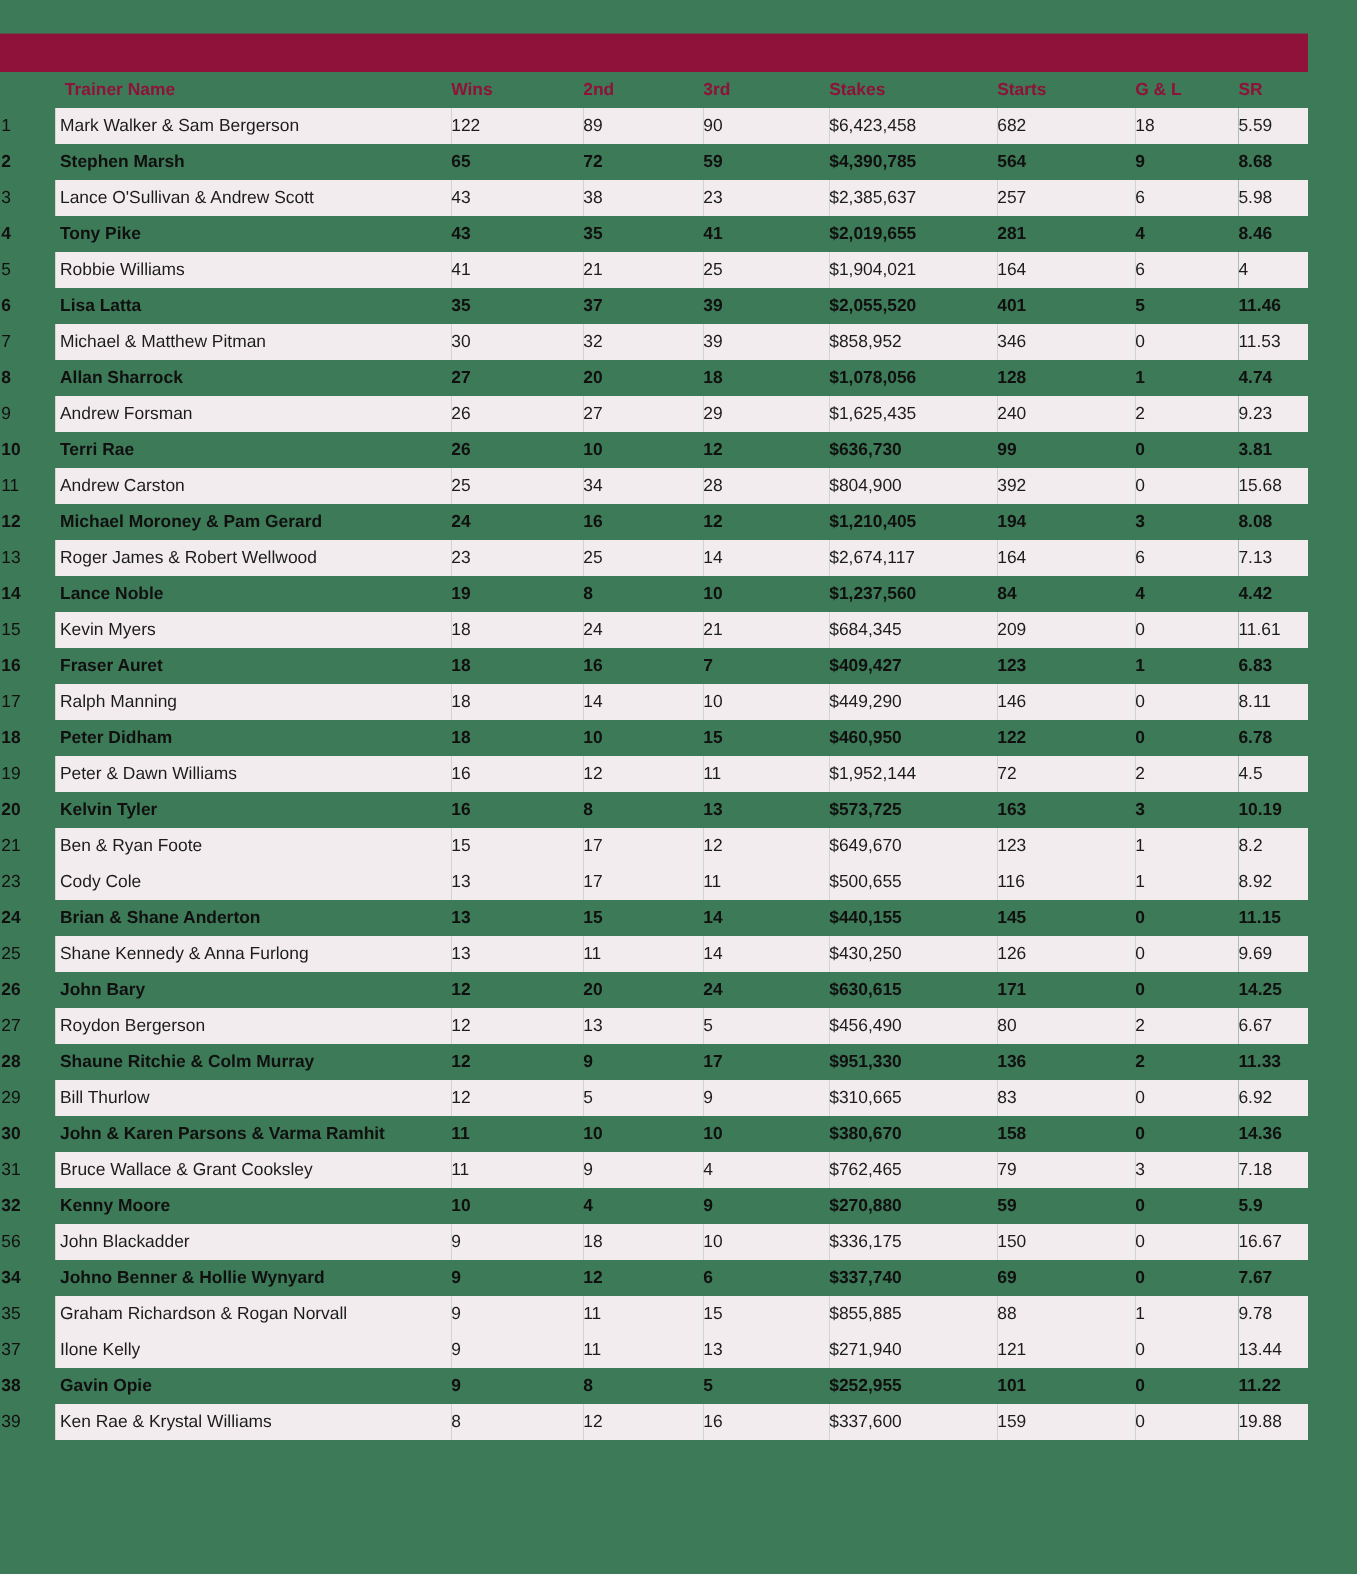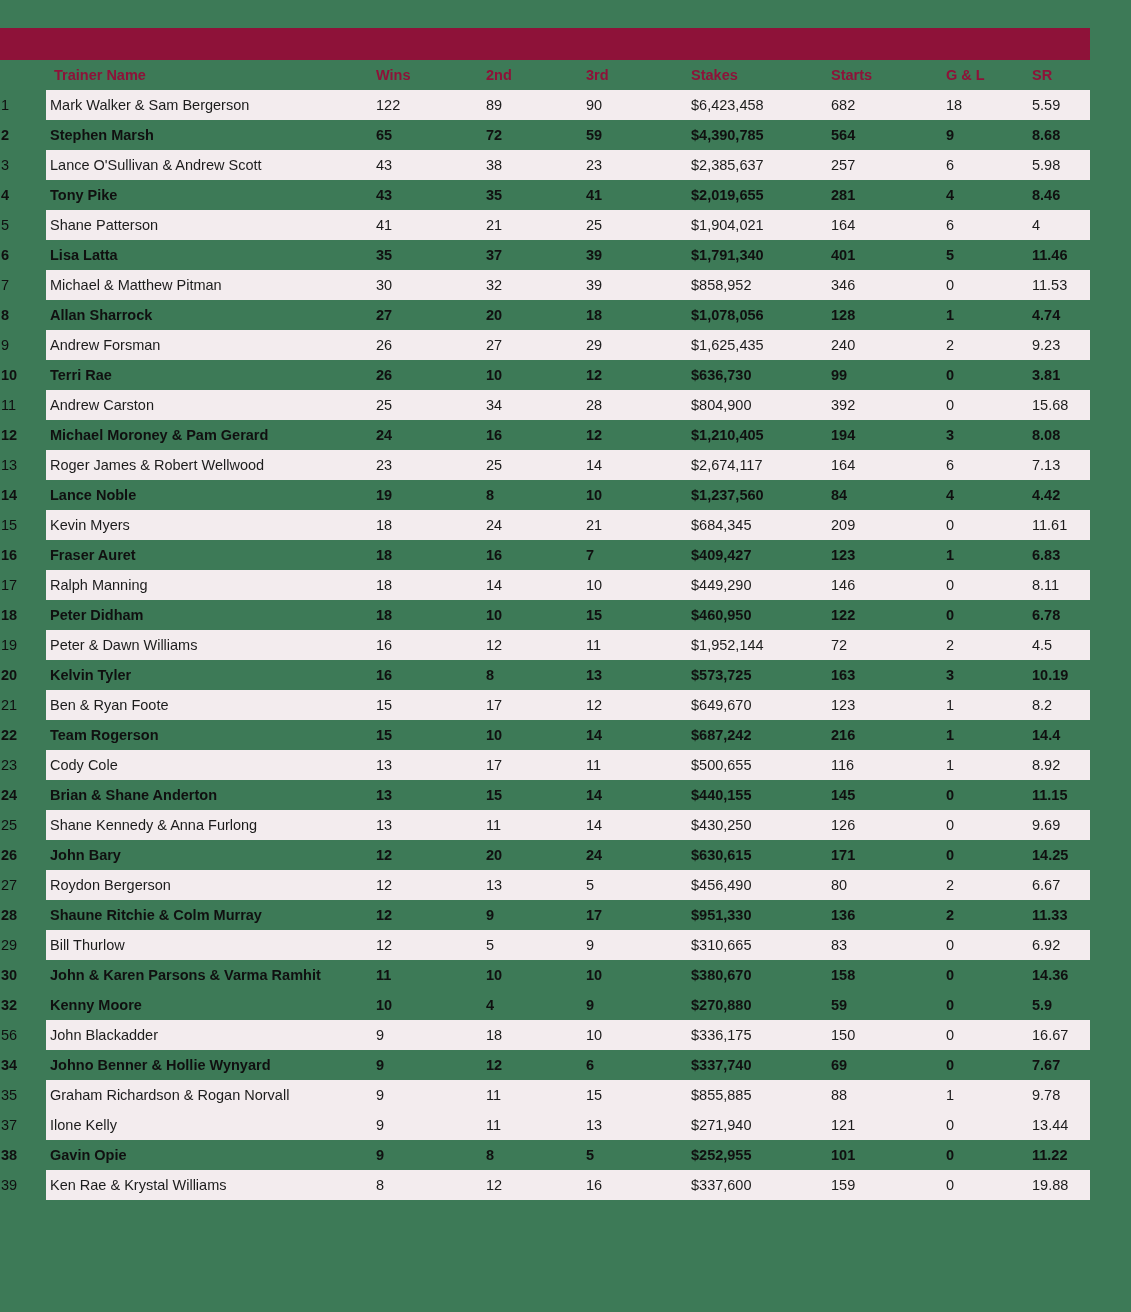--- a/index.html
+++ b/index.html
@@ -171,36 +171,36 @@
             <td class="num">43</td>
             <td class="num">35</td>
             <td class="num">41</td>
             <td class="num">$2,019,655</td>
             <td class="num">281</td>
             <td class="num">4</td>
             <td class="num">8.46</td>
           </tr>
           <tr class="odd">
             <td class="rank">5</td>
-            <td class="name">Shane Patterson</td>
+            <td class="name">Robbie Williams</td>
             <td class="num">41</td>
             <td class="num">21</td>
             <td class="num">25</td>
             <td class="num">$1,904,021</td>
             <td class="num">164</td>
             <td class="num">6</td>
             <td class="num">4</td>
           </tr>
           <tr class="even">
             <td class="rank">6</td>
             <td class="name">Lisa Latta</td>
             <td class="num">35</td>
             <td class="num">37</td>
             <td class="num">39</td>
-            <td class="num">$1,791,340</td>
+            <td class="num">$2,055,520</td>
             <td class="num">401</td>
             <td class="num">5</td>
             <td class="num">11.46</td>
           </tr>
           <tr class="odd">
             <td class="rank">7</td>
             <td class="name">Michael &amp; Matthew Pitman</td>
             <td class="num">30</td>
             <td class="num">32</td>
             <td class="num">39</td>
@@ -356,31 +356,20 @@
             <td class="rank">21</td>
             <td class="name">Ben &amp; Ryan Foote</td>
             <td class="num">15</td>
             <td class="num">17</td>
             <td class="num">12</td>
             <td class="num">$649,670</td>
             <td class="num">123</td>
             <td class="num">1</td>
             <td class="num">8.2</td>
           </tr>
-          <tr class="even">
-            <td class="rank">22</td>
-            <td class="name">Team Rogerson</td>
-            <td class="num">15</td>
-            <td class="num">10</td>
-            <td class="num">14</td>
-            <td class="num">$687,242</td>
-            <td class="num">216</td>
-            <td class="num">1</td>
-            <td class="num">14.4</td>
-          </tr>
           <tr class="odd">
             <td class="rank">23</td>
             <td class="name">Cody Cole</td>
             <td class="num">13</td>
             <td class="num">17</td>
             <td class="num">11</td>
             <td class="num">$500,655</td>
             <td class="num">116</td>
             <td class="num">1</td>
             <td class="num">8.92</td>
@@ -455,20 +444,31 @@
             <td class="rank">30</td>
             <td class="name">John &amp; Karen Parsons &amp; Varma Ramhit</td>
             <td class="num">11</td>
             <td class="num">10</td>
             <td class="num">10</td>
             <td class="num">$380,670</td>
             <td class="num">158</td>
             <td class="num">0</td>
             <td class="num">14.36</td>
           </tr>
+          <tr class="odd">
+            <td class="rank">31</td>
+            <td class="name">Bruce Wallace &amp; Grant Cooksley</td>
+            <td class="num">11</td>
+            <td class="num">9</td>
+            <td class="num">4</td>
+            <td class="num">$762,465</td>
+            <td class="num">79</td>
+            <td class="num">3</td>
+            <td class="num">7.18</td>
+          </tr>
           <tr class="even">
             <td class="rank">32</td>
             <td class="name">Kenny Moore</td>
             <td class="num">10</td>
             <td class="num">4</td>
             <td class="num">9</td>
             <td class="num">$270,880</td>
             <td class="num">59</td>
             <td class="num">0</td>
             <td class="num">5.9</td>

